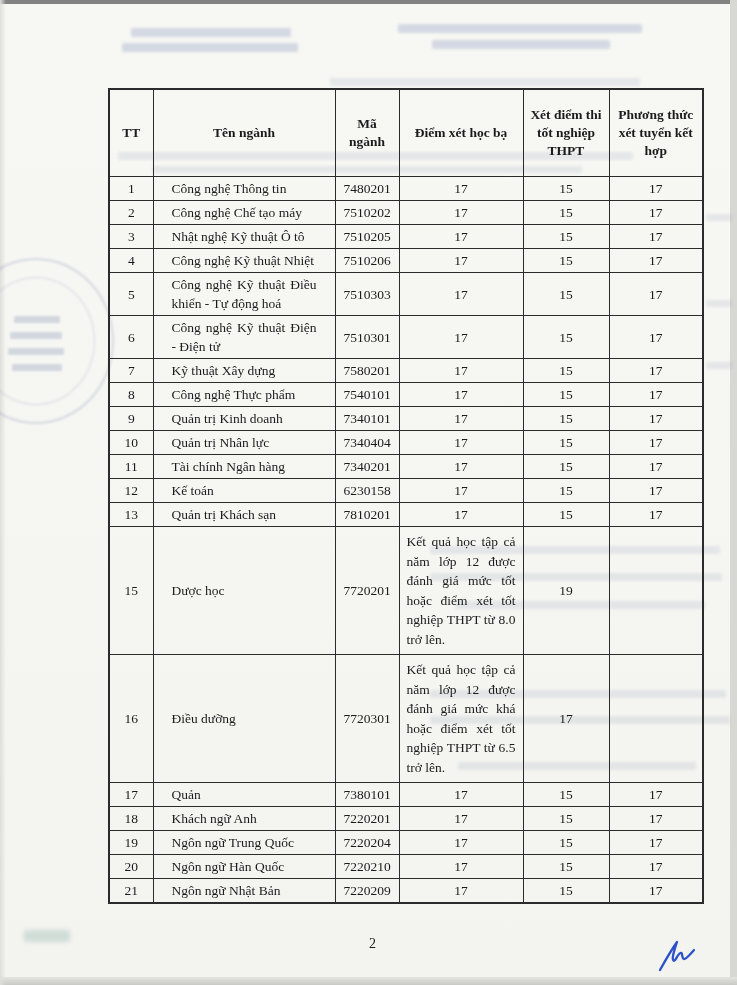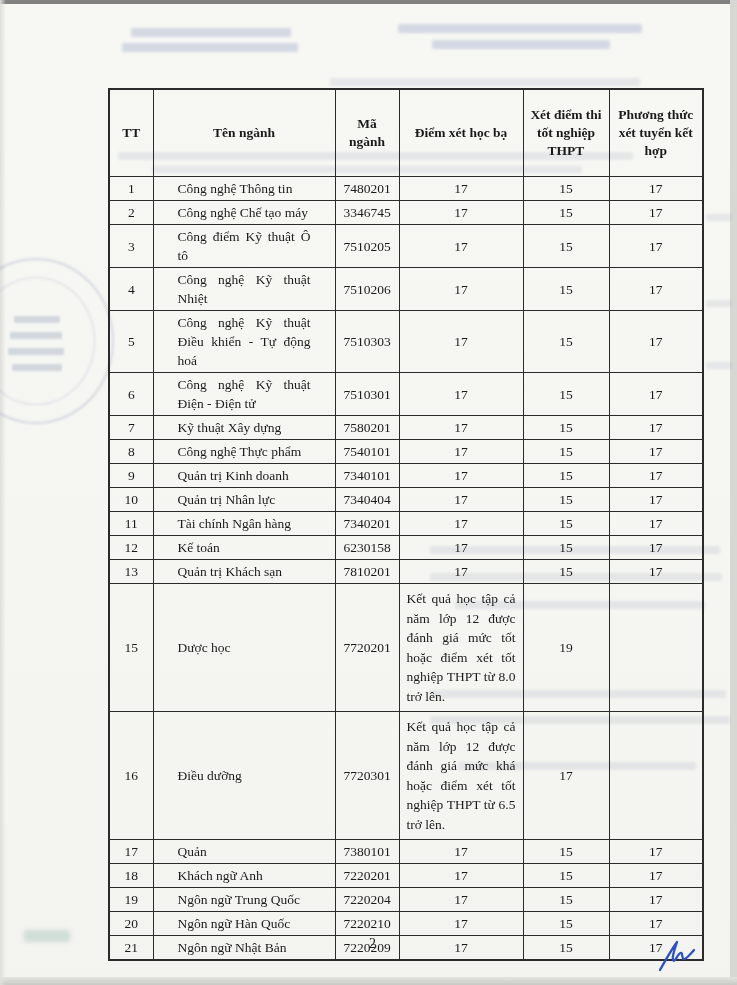--- a/index.html
+++ b/index.html
@@ -43,21 +43,21 @@
   table.scores { border-width:2px; }
   th {
     font-weight:bold; font-size:13.5px; line-height:1.32;
     text-align:center; vertical-align:middle; padding:8px 3px;
     height:70px;
   }
   td {
     font-size:13.5px; line-height:19px; vertical-align:middle;
     padding:2px 6px; text-align:center; overflow:hidden;
   }
-  td.c-ten { text-align:justify; padding:2px 24px;margin-left:24px; }
+  td.c-ten { text-align:justify; padding:2px 18px;margin-left:24px; }
   td.longtext { text-align:justify; padding:5px 7px; line-height:19.5px; }
   tbody tr { height:22px; }
 
   .page-number { position:absolute; left:369px; top:936px; font-size:14px; }
 
   .signature { position:absolute; left:656px; top:938px; }
 </style>
 </head>
 <body>
 
@@ -118,28 +118,28 @@
       <td class="c-tt">1</td>
       <td class="c-ten">Công nghệ Thông tin</td>
       <td class="c-ma">7480201</td>
       <td class="c-hocba">17</td>
       <td class="c-thpt">15</td>
       <td class="c-kethop">17</td>
     </tr>
         <tr>
       <td class="c-tt">2</td>
       <td class="c-ten">Công nghệ Chế tạo máy</td>
-      <td class="c-ma">3346745</td>
+      <td class="c-ma">7510202</td>
       <td class="c-hocba">17</td>
       <td class="c-thpt">15</td>
       <td class="c-kethop">17</td>
     </tr>
         <tr>
       <td class="c-tt">3</td>
-      <td class="c-ten">Công điểm Kỹ thuật Ô tô</td>
+      <td class="c-ten">Nhật nghệ Kỹ thuật Ô tô</td>
       <td class="c-ma">7510205</td>
       <td class="c-hocba">17</td>
       <td class="c-thpt">15</td>
       <td class="c-kethop">17</td>
     </tr>
         <tr>
       <td class="c-tt">4</td>
       <td class="c-ten">Công nghệ Kỹ thuật Nhiệt</td>
       <td class="c-ma">7510206</td>
       <td class="c-hocba">17</td>

